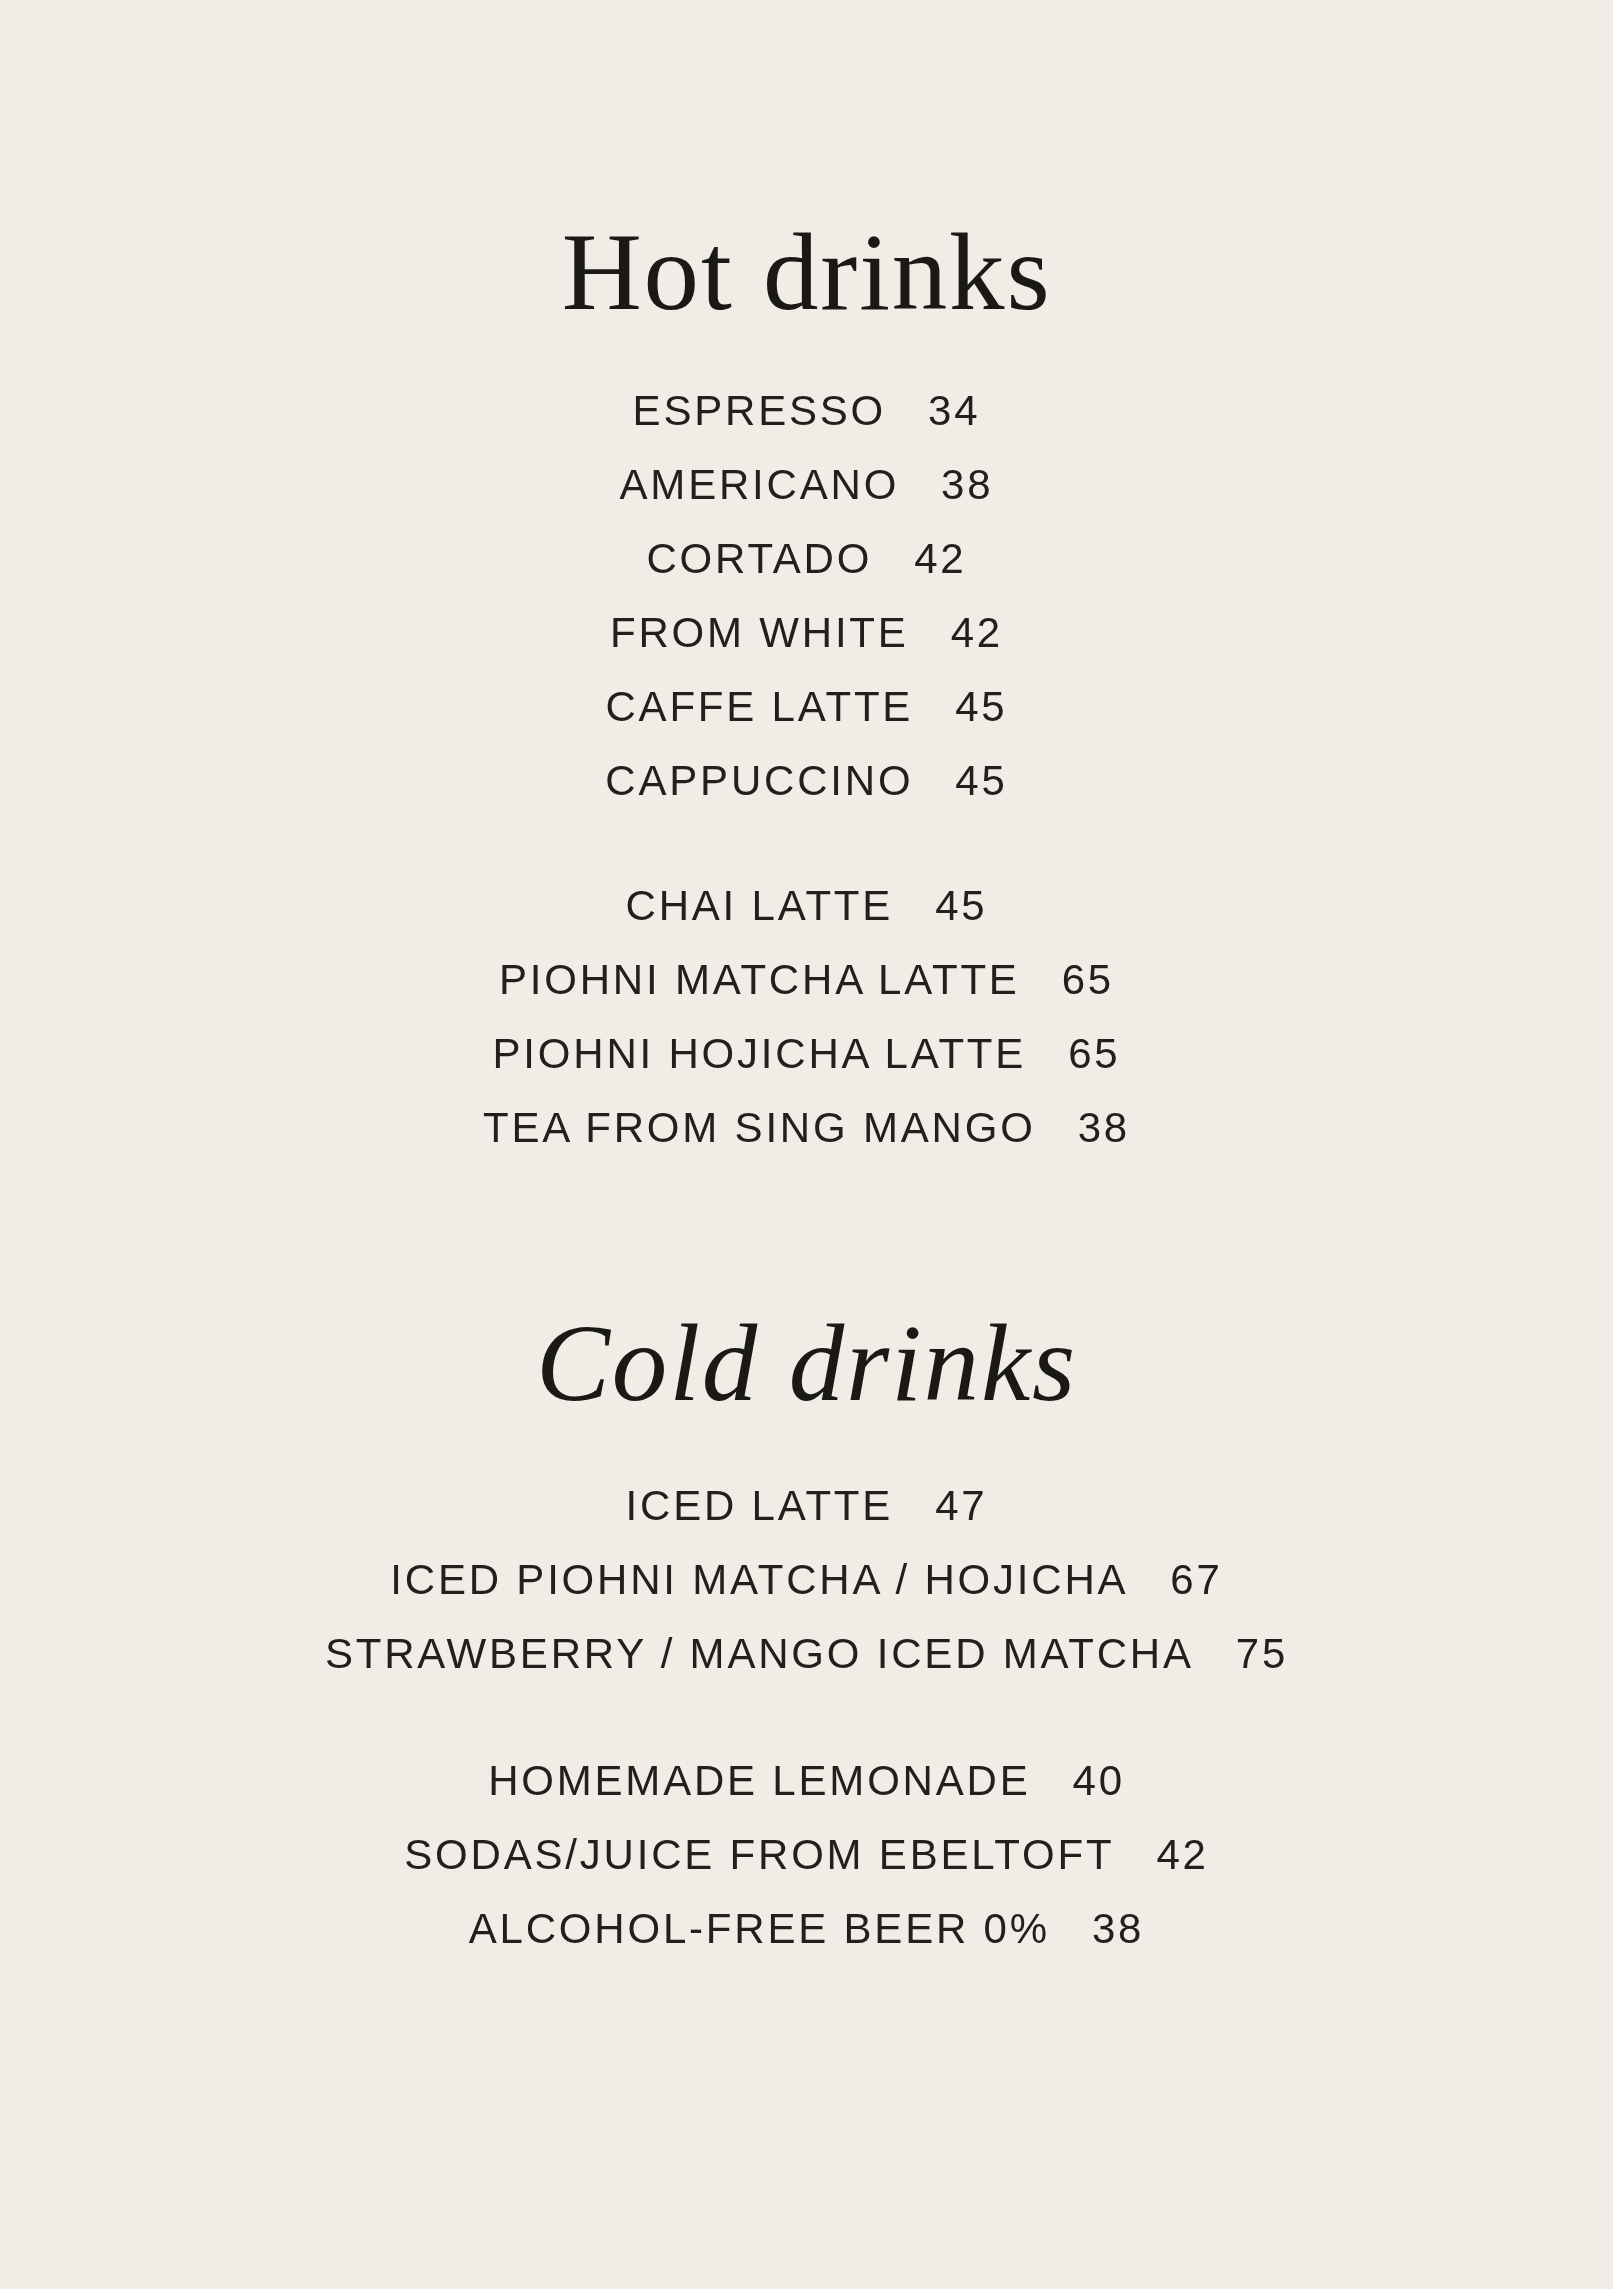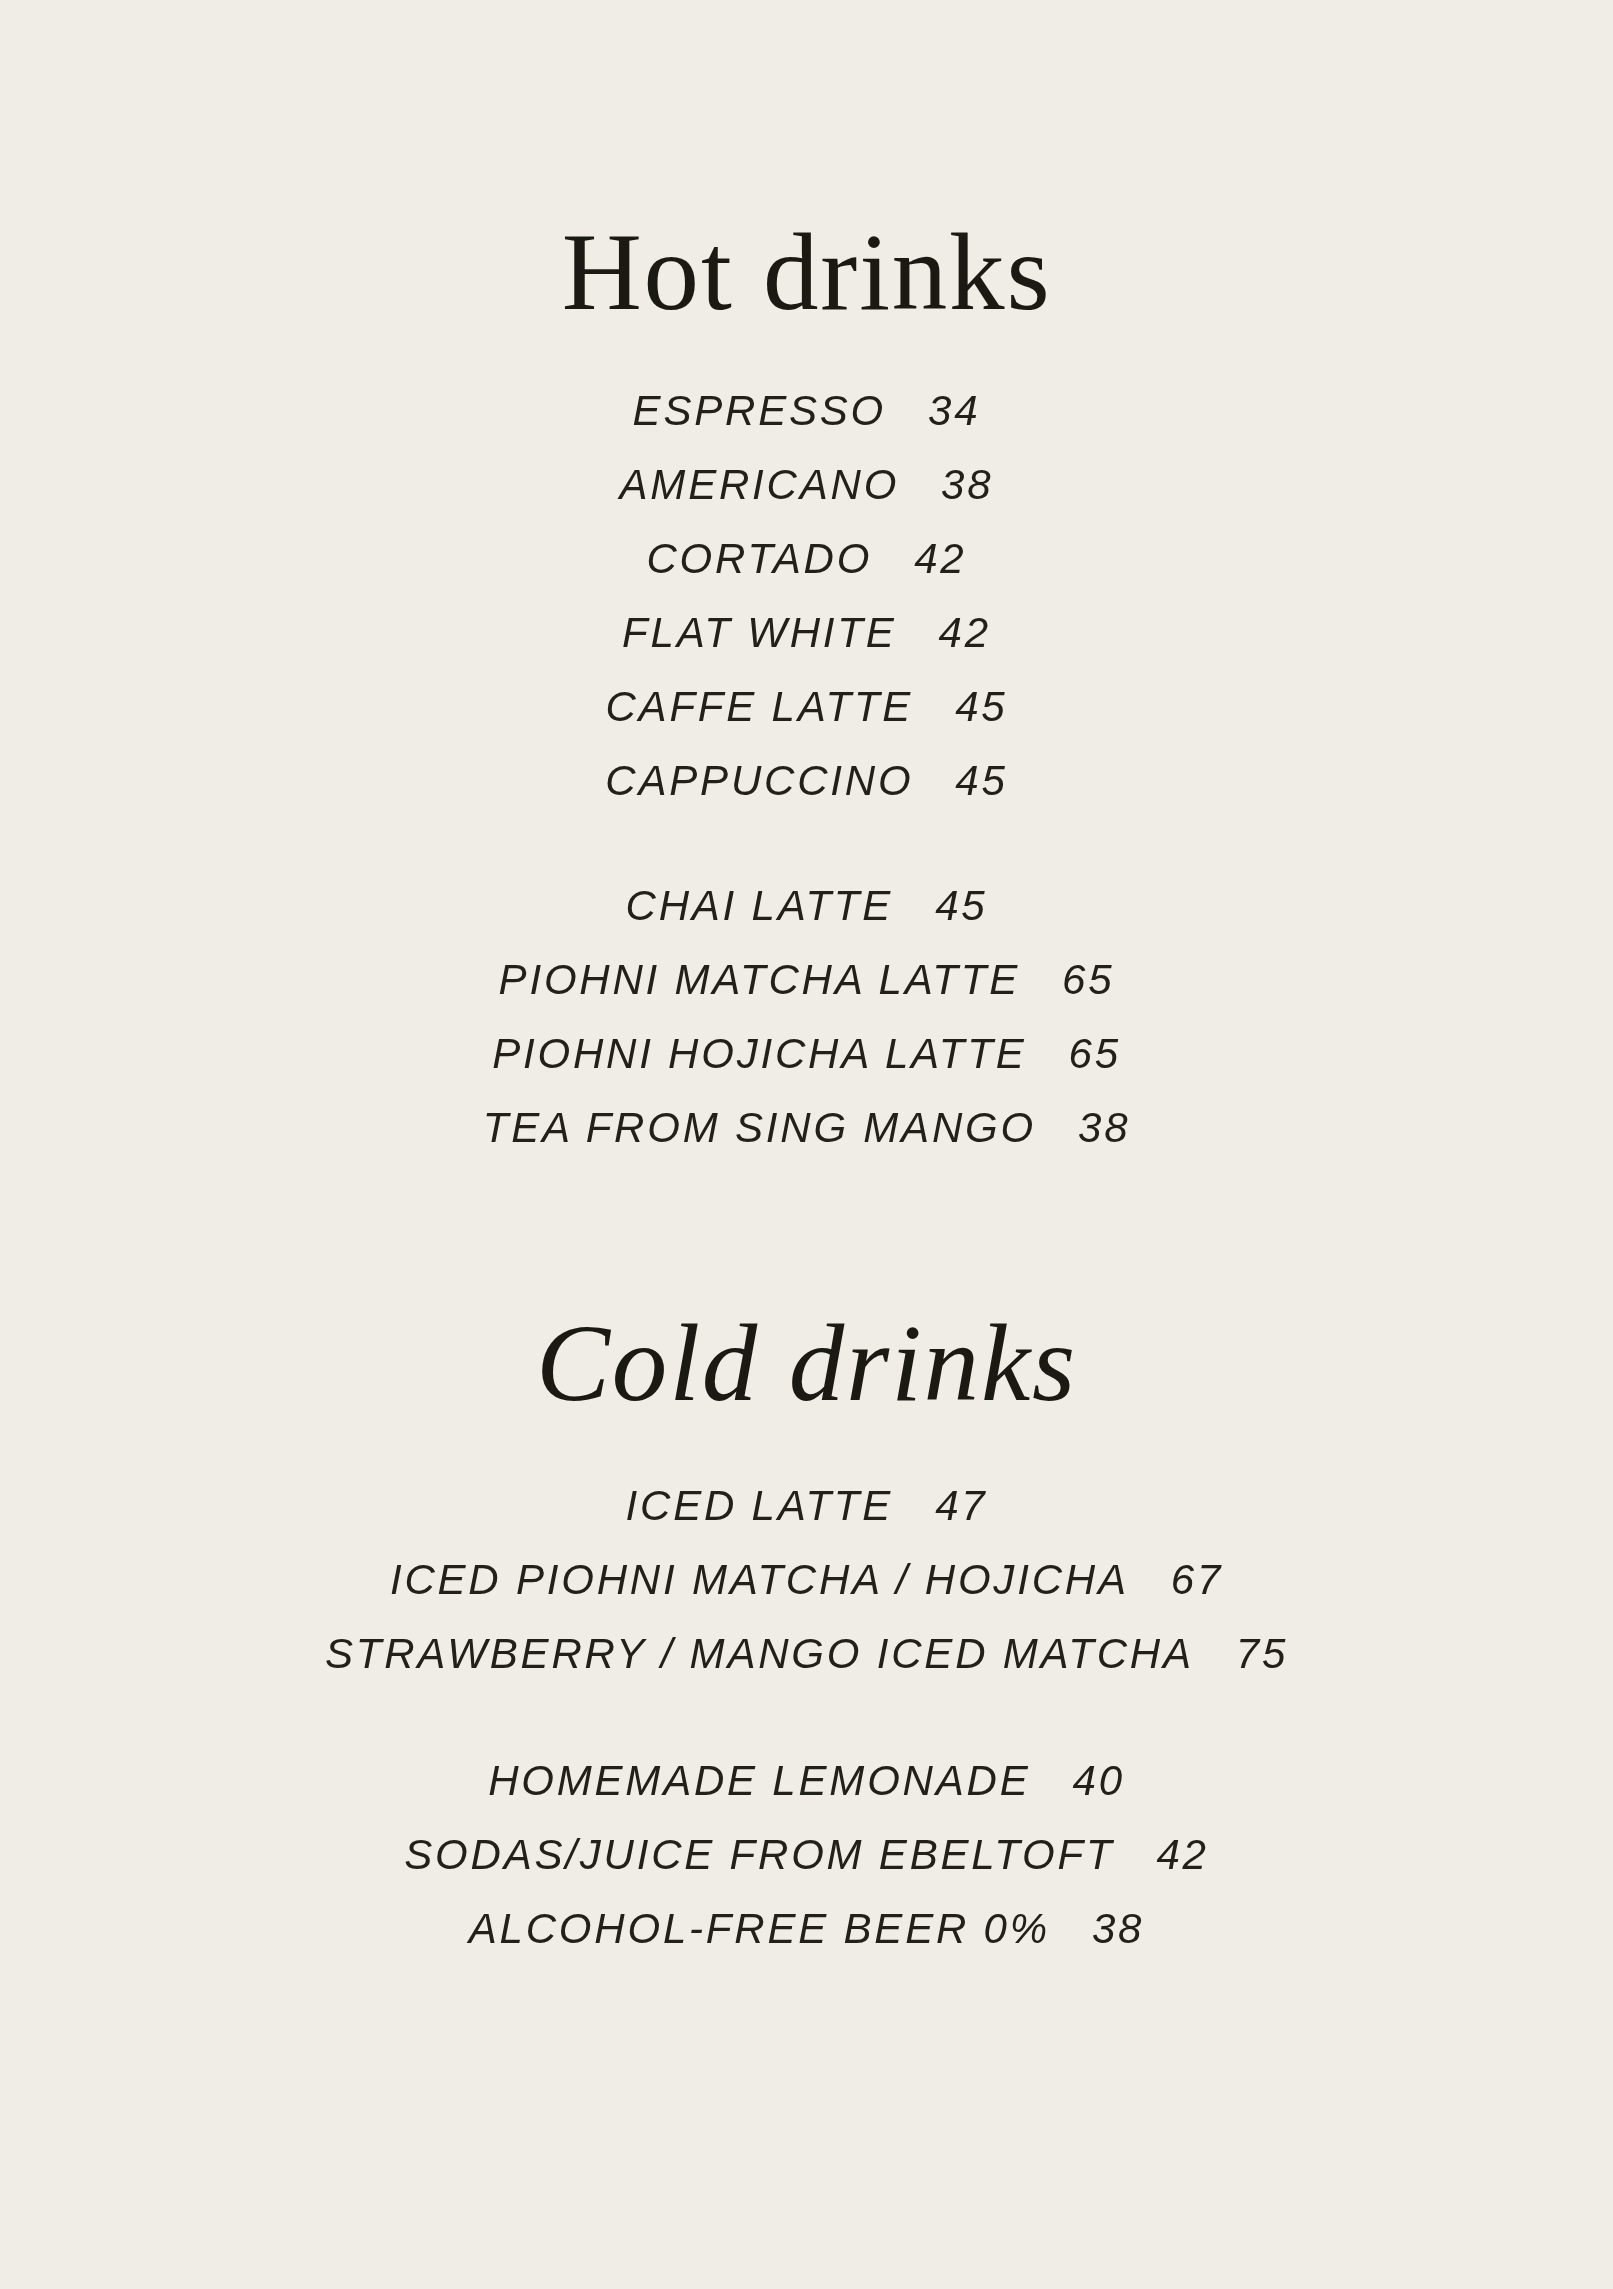--- a/index.html
+++ b/index.html
@@ -61,21 +61,20 @@
     align-items: baseline;
     column-gap: 42px;
     font-size: 42px;
     line-height: 74px;
     letter-spacing: 2.8px;
     color: #21201b;
     white-space: nowrap;
   }
   .item-name, .item-price {
     display: inline-block;
-    font-style: italic;
   }
 </style>
 </head>
 <body>
 
 <div class="page">
   <div class="menu">
 
     <h1 class="section-title title-hot">Hot drinks</h1>
 
@@ -87,21 +86,21 @@
       </div>
       <div class="menu-item">
         <span class="item-name">AMERICANO</span>
         <span class="item-price">38</span>
       </div>
       <div class="menu-item">
         <span class="item-name">CORTADO</span>
         <span class="item-price">42</span>
       </div>
       <div class="menu-item">
-        <span class="item-name">FLAT WHITE</span>
+        <span class="item-name">FROM WHITE</span>
         <span class="item-price">42</span>
       </div>
       <div class="menu-item">
         <span class="item-name">CAFFE LATTE</span>
         <span class="item-price">45</span>
       </div>
       <div class="menu-item">
         <span class="item-name">CAPPUCCINO</span>
         <span class="item-price">45</span>
       </div>

